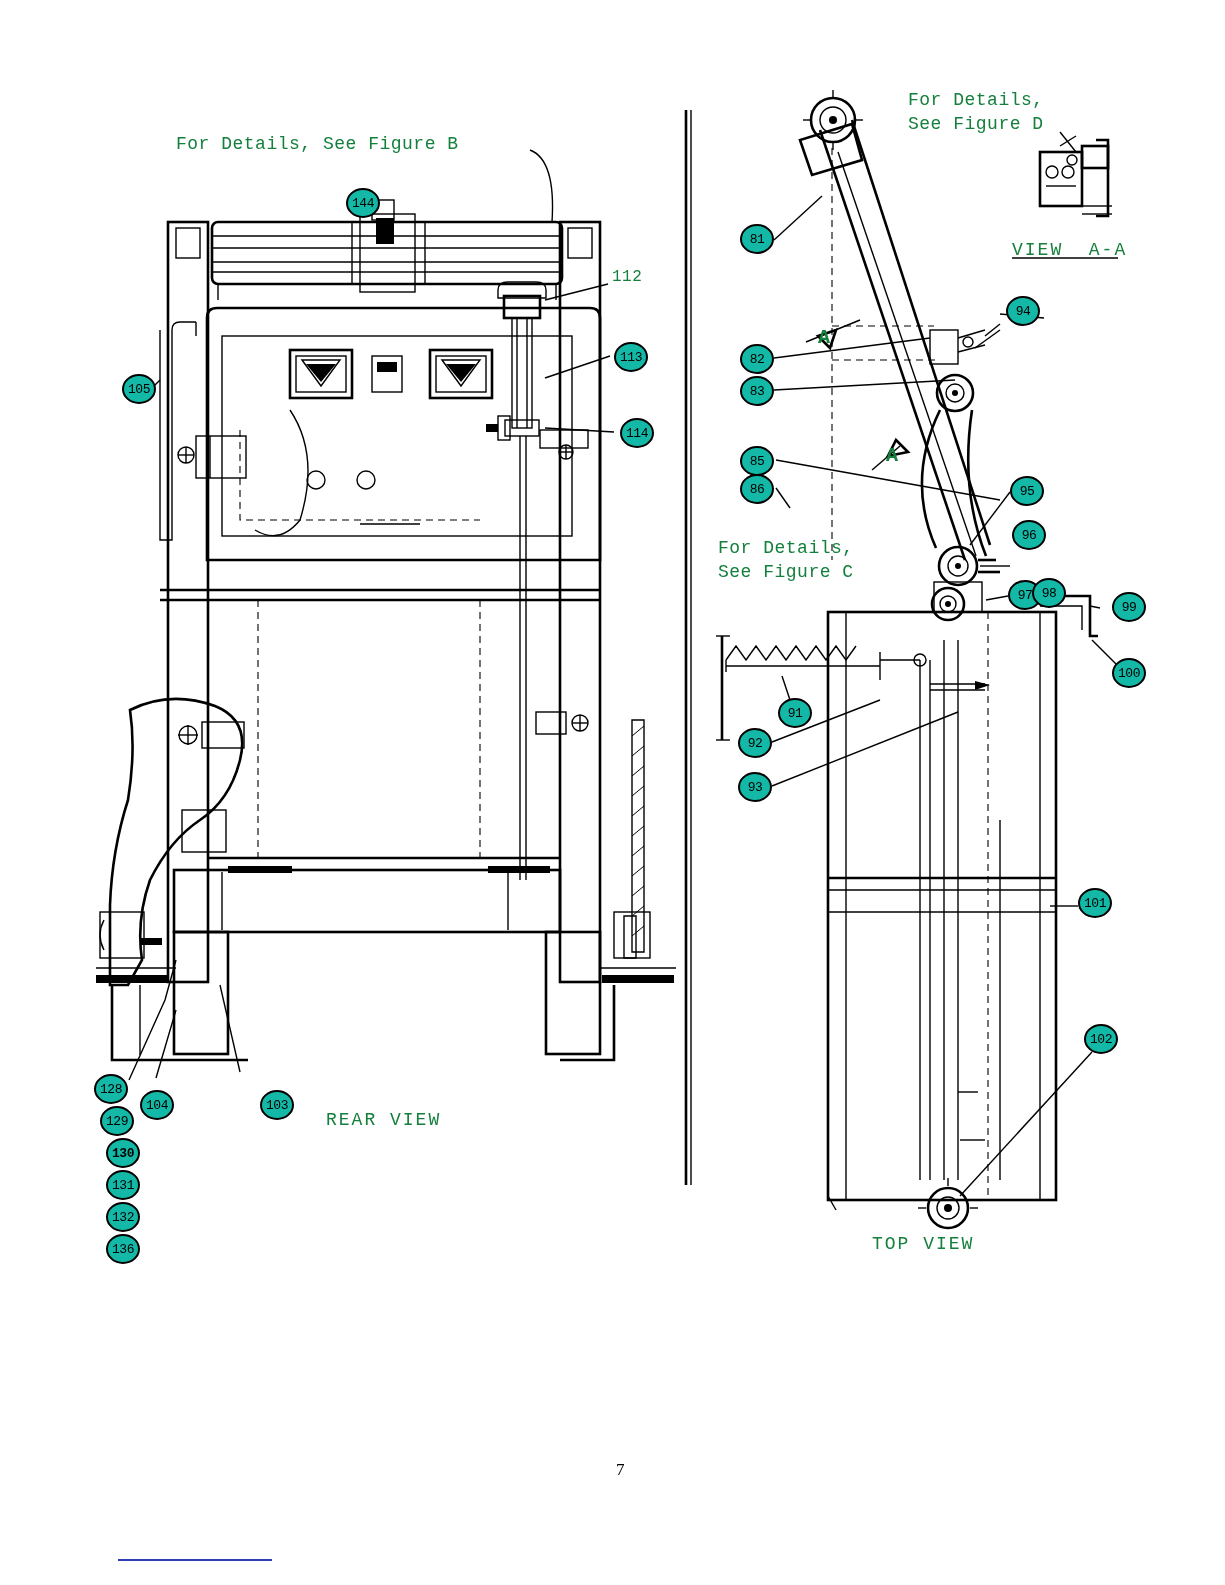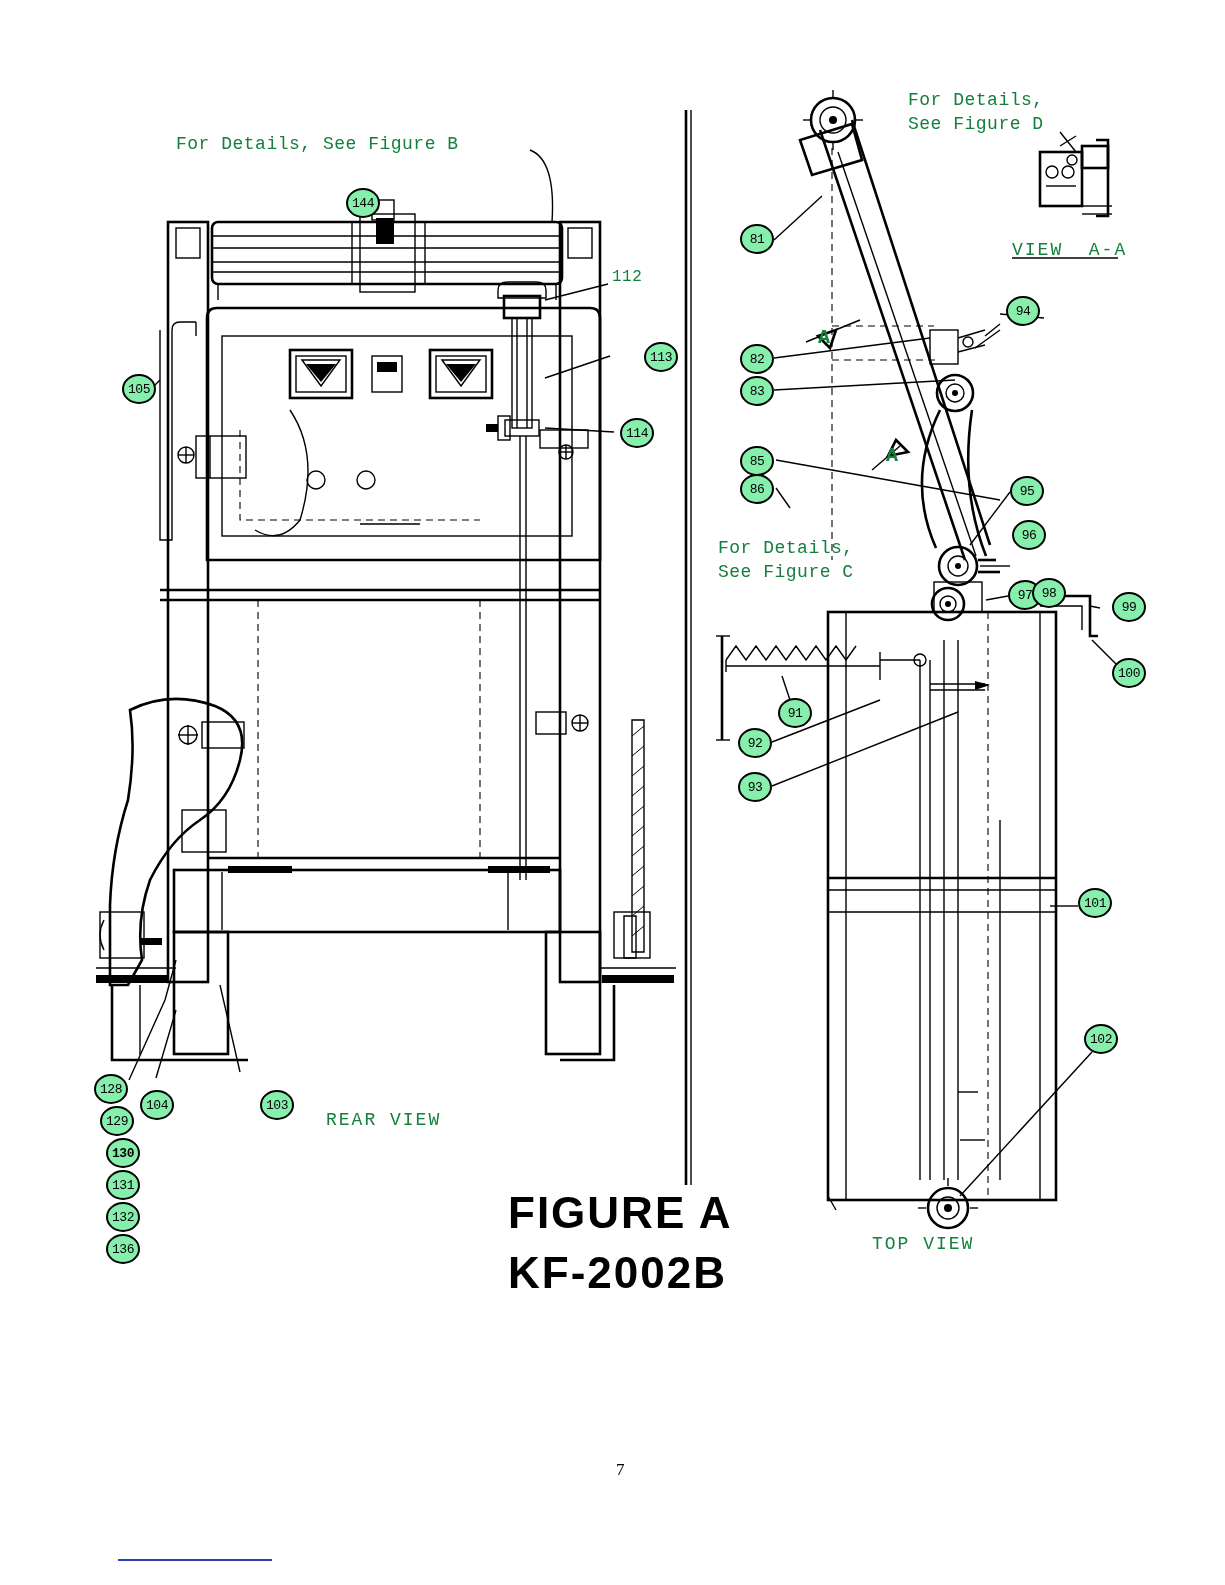--- a/index.html
+++ b/index.html
@@ -47,21 +47,21 @@
   .pagenum {
     position: absolute;
     font-family: "Liberation Serif", serif;
     font-size: 17px;
   }
   
   .bubble {
     position: absolute;
     border: 2px solid #000;
     border-radius: 50%;
-    background: #86efac;
+    background: #14b8a6;
     display: flex;
     align-items: center;
     justify-content: center;
     font-family: "Liberation Mono", monospace;
     font-size: 14px;
     letter-spacing: -0.5px;
     line-height: 1;
   }
   .b-sm { width: 30px; height: 26px; font-size: 13px; }
   
@@ -355,28 +355,26 @@
   <div class="txt viewlabel" style="left:326px; top:1110px;">REAR VIEW</div>
 
   <div class="txt viewlabel" style="left:872px; top:1234px;text-align:center;">TOP VIEW</div>
 
   <div class="txt viewlabel" style="left:1012px; top:240px; font-weight:normal;">VIEW  A-A</div>
 
   <div class="txt" style="left:818px; top:326px; font-size:20px; font-weight:bold;">A</div>
 
   <div class="txt" style="left:886px; top:444px; font-size:20px; font-weight:bold;">A</div>
 
-  <div class="figtitle" style="left:508px; top:1188px;">FIGURE  A</div>
-  <div class="figtitle" style="left:508px; top:1248px;">KF-2002B</div>
 
   <div class="pagenum" style="left:616px; top:1460px;">7</div>
 
   <div class="bubble b-sm" style="left:346px; top:188px;">144</div>
   <div class="txt" style="left:612px; top:268px; font-size:16px;">112</div>
-  <div class="bubble b-sm" style="left:614px; top:342px;margin-left:30px;">113</div>
+  <div class="bubble b-sm" style="left:614px; top:342px;">113</div>
   <div class="bubble b-sm" style="left:620px; top:418px;">114</div>
   <div class="bubble b-sm" style="left:122px; top:374px;">105</div>
 
   <div class="bubble b-sm" style="left:94px; top:1074px;">128</div>
   <div class="bubble b-sm" style="left:100px; top:1106px;">129</div>
   <div class="bubble b-sm" style="left:106px; top:1138px;font-weight:bold;">130</div>
   <div class="bubble b-sm" style="left:106px; top:1170px;">131</div>
   <div class="bubble b-sm" style="left:106px; top:1202px;">132</div>
   <div class="bubble b-sm" style="left:106px; top:1234px;">136</div>
 

